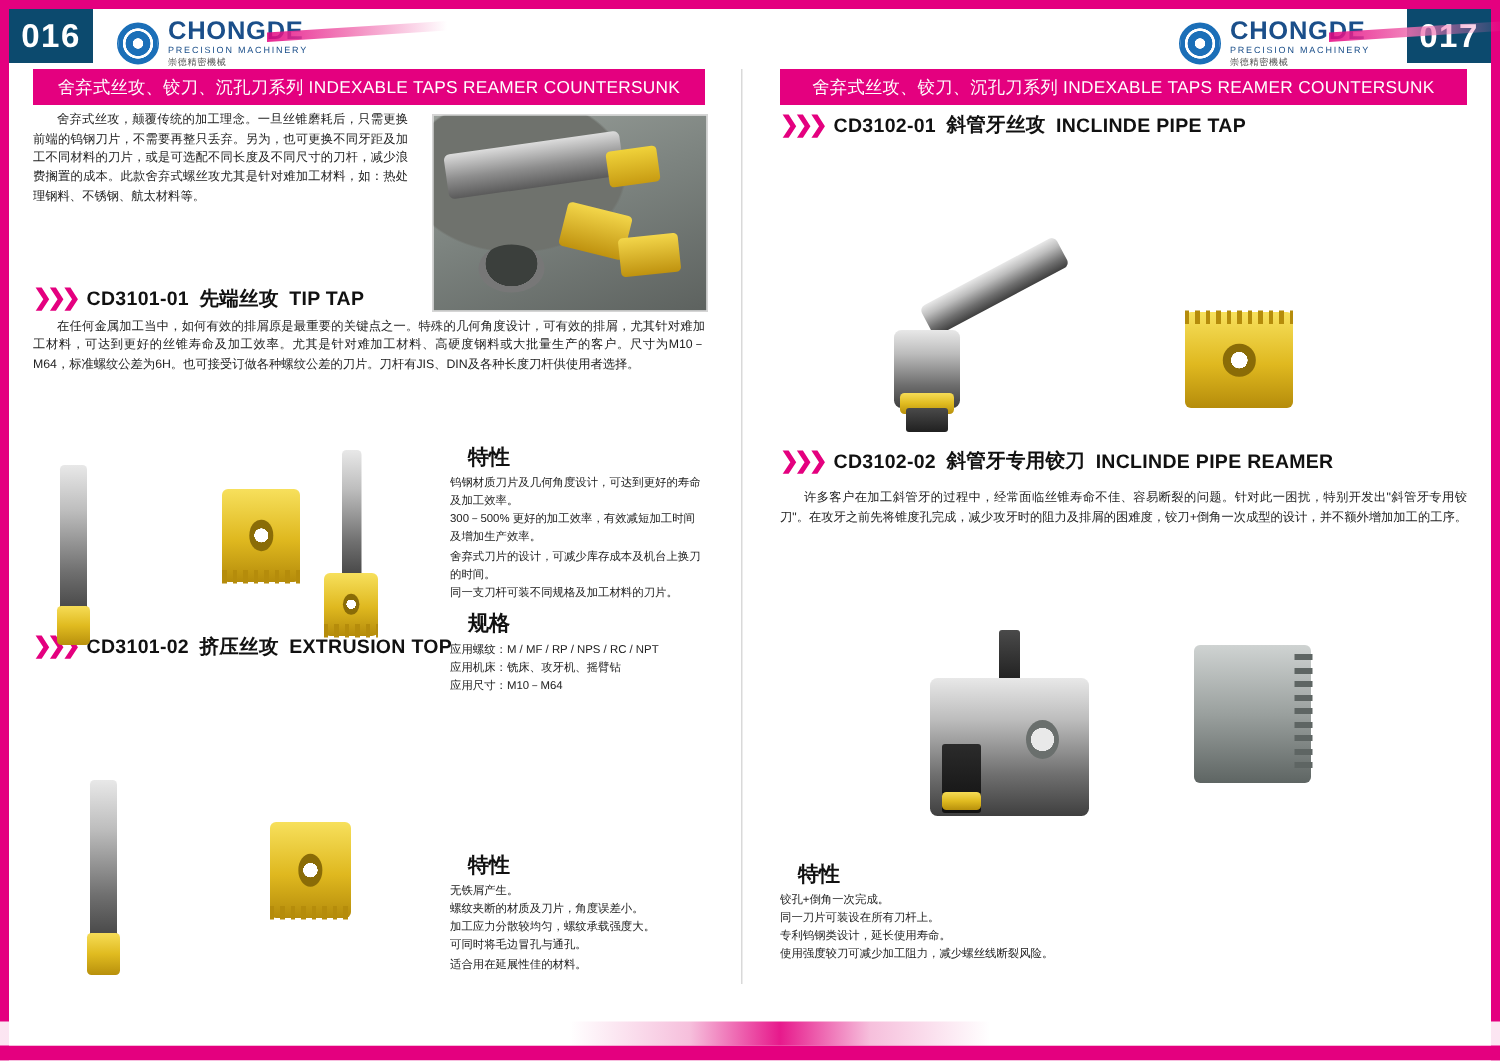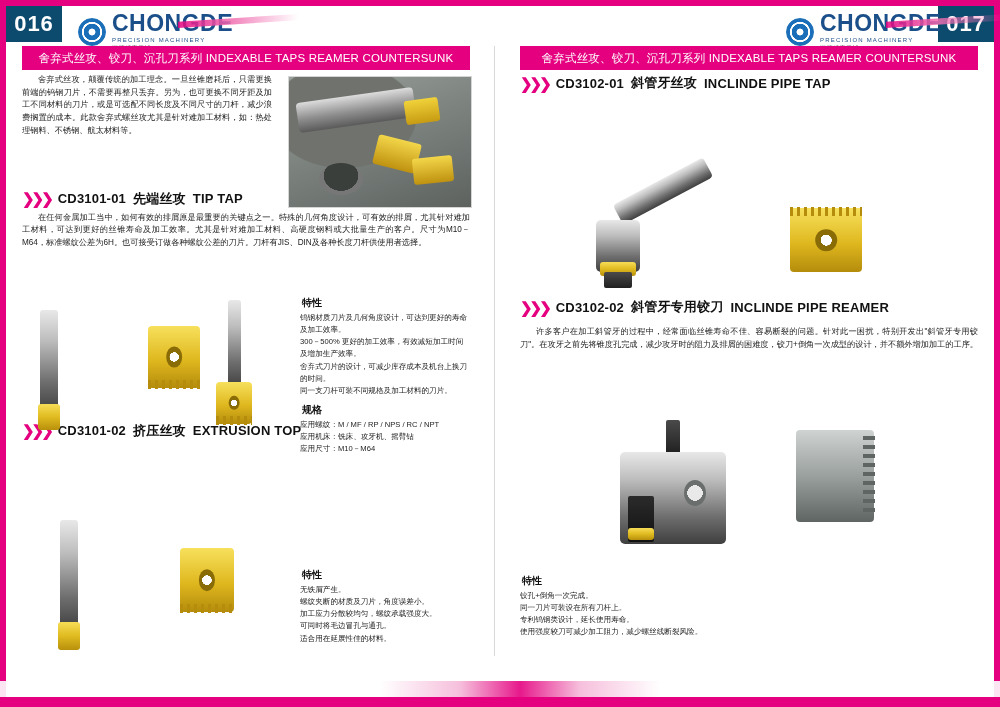--- a/index.html
+++ b/index.html
@@ -31,21 +31,21 @@
   
   .logo{position:absolute;top:12px;display:flex;align-items:center;gap:6px;}
   .logo.left{left:78px;}
   .logo.right{left:786px;}
   .logo-mark{
     width:26px;height:26px;border-radius:50%;
     background:radial-gradient(circle at 50% 50%, #ffffff 0 18%, #1b6fb8 20% 44%, #ffffff 46% 54%, #1b6fb8 56% 78%, #ffffff 80% 100%);
     border:1px solid #1b6fb8;
   }
   .logo-text{line-height:1;}
-  .logo-name{font-size:23px;font-weight:bold;color:#1b4f8a;letter-spacing:.5px;}
+  .logo-name{font-size:17px;font-weight:bold;color:#1b4f8a;letter-spacing:.5px;}
   .logo-sub{font-size:6px;color:#1b4f8a;letter-spacing:1.2px;margin-top:2px;}
   .logo-cn{font-size:6px;color:#555;margin-top:2px;letter-spacing:.5px;}
   .logo-swash{
     position:absolute;top:14px;width:120px;height:14px;
     background:linear-gradient(90deg,#e4007f 0%, #f06eb0 45%, rgba(255,255,255,0) 100%);
     clip-path:polygon(0 55%,100% 0,100% 45%,0 100%);
     opacity:.85;
   }
   .logo-swash.l{left:178px;}
   .logo-swash.r{left:886px;}
@@ -72,21 +72,21 @@
   .prod-head{display:flex;align-items:center;gap:7px;margin:0 0 4px 0;}
   .chevrons{color:#e4007f;font-size:15px;font-weight:bold;letter-spacing:-3px;line-height:1;}
   .prod-title{font-size:13px;font-weight:bold;color:#111;letter-spacing:.2px;}
 
   .para{
     font-size:8.2px;line-height:1.55;color:#222;text-align:justify;text-indent:16px;
   }
   .intro-para{width:250px;}
 
   
-  .feat-title{font-size:10px;font-weight:bold;margin:0 0 2px 2px;color:#111;font-family:Liberation Serif, serif;}
+  .feat-title{font-size:14px;font-weight:bold;margin:0 0 2px 12px;color:#111;font-family:Liberation Serif, serif;}
   .feat-list{font-size:7.6px;line-height:1.6;color:#222;}
 
   
   .photo{
     position:absolute;background:#8a8f8c;border:1px solid #d5d5d5;overflow:hidden;
   }
   .photo-top{
     left:288px;top:76px;width:182px;height:130px;
     background:
       radial-gradient(ellipse at 30% 30%, #6f726d 0 40%, rgba(0,0,0,0) 41%),

